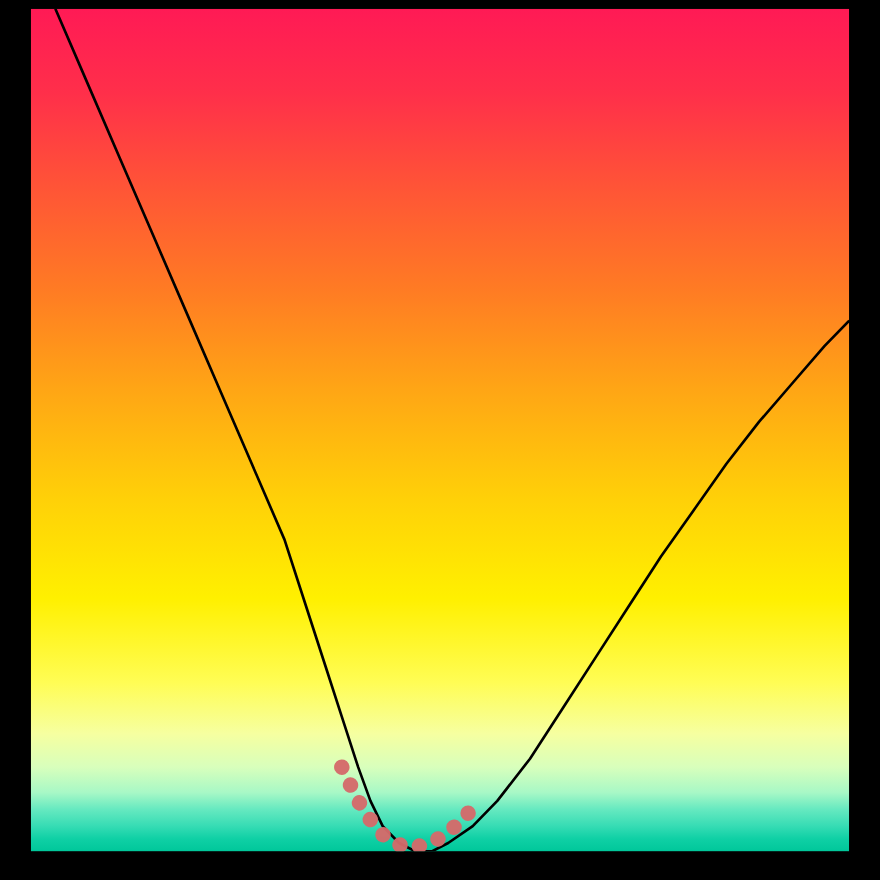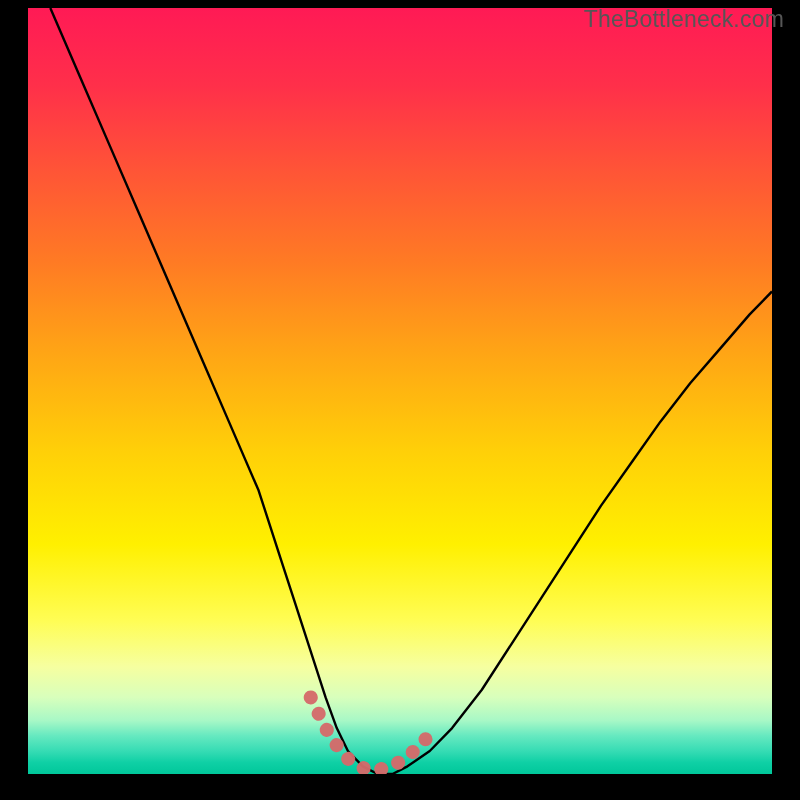--- a/index.html
+++ b/index.html
@@ -29,14 +29,13 @@
 <body>
 
 <div class="frame">
   <div class="plot">
     <div class="grad"></div>
     <svg class="curve" id="svg" width="744" height="766" viewBox="0 0 744 766">
         <path d="M22.32 0.00 L52.08 68.94 L81.84 137.88 L111.60 206.82 L141.36 275.76 L171.12 344.70 L200.88 413.64 L230.64 482.58 L252.96 551.52 L267.84 597.48 L282.72 643.44 L297.60 689.40 L308.76 720.04 L319.92 743.02 L334.80 758.34 L349.68 766.00 L364.56 766.00 L379.44 758.34 L401.76 743.02 L424.08 720.04 L453.84 681.74 L483.60 635.78 L513.36 589.82 L543.12 543.86 L572.88 497.90 L602.64 455.77 L632.40 413.64 L662.16 375.34 L691.92 340.87 L721.68 306.40 L744.00 283.42 " fill="none" stroke="#000000" stroke-width="2.4" stroke-linejoin="round"></path>
         <path d="M282.72 689.40 L290.16 704.72 L297.60 720.04 L305.04 731.53 L312.48 743.02 L319.92 750.68 L327.36 756.04 L334.80 759.87 L342.24 762.17 L349.68 762.17 L357.12 759.87 L364.56 757.57 L372.00 753.74 L379.44 748.38 L386.88 742.25 L394.32 734.59 L401.76 726.93 " fill="none" stroke="#d46a6a" stroke-width="14" stroke-linecap="round" stroke-linejoin="round" stroke-dasharray="0.1 18" opacity="0.96"></path>
       </svg>
   </div>
-  <div class="watermark">TheBottleneck.com</div>
 </div>
 
 </body></html>

